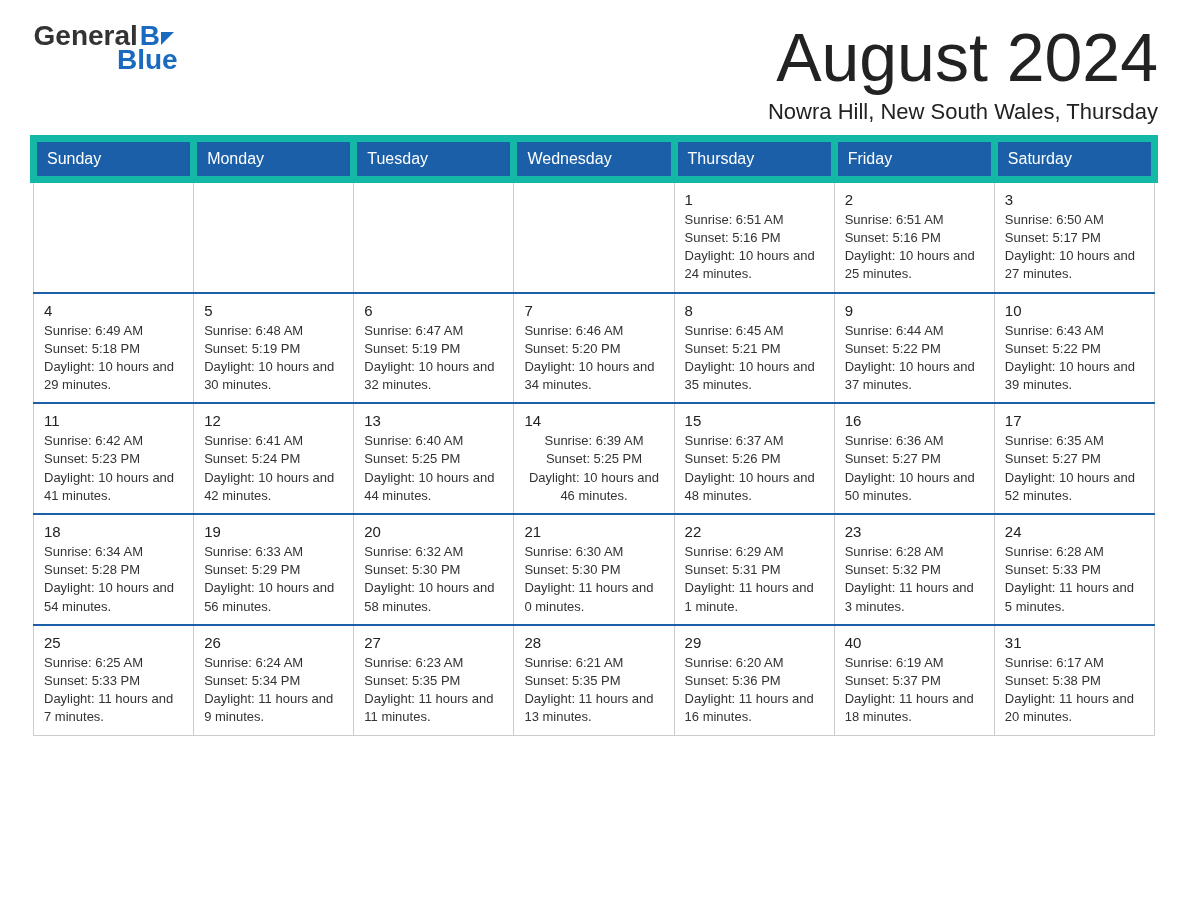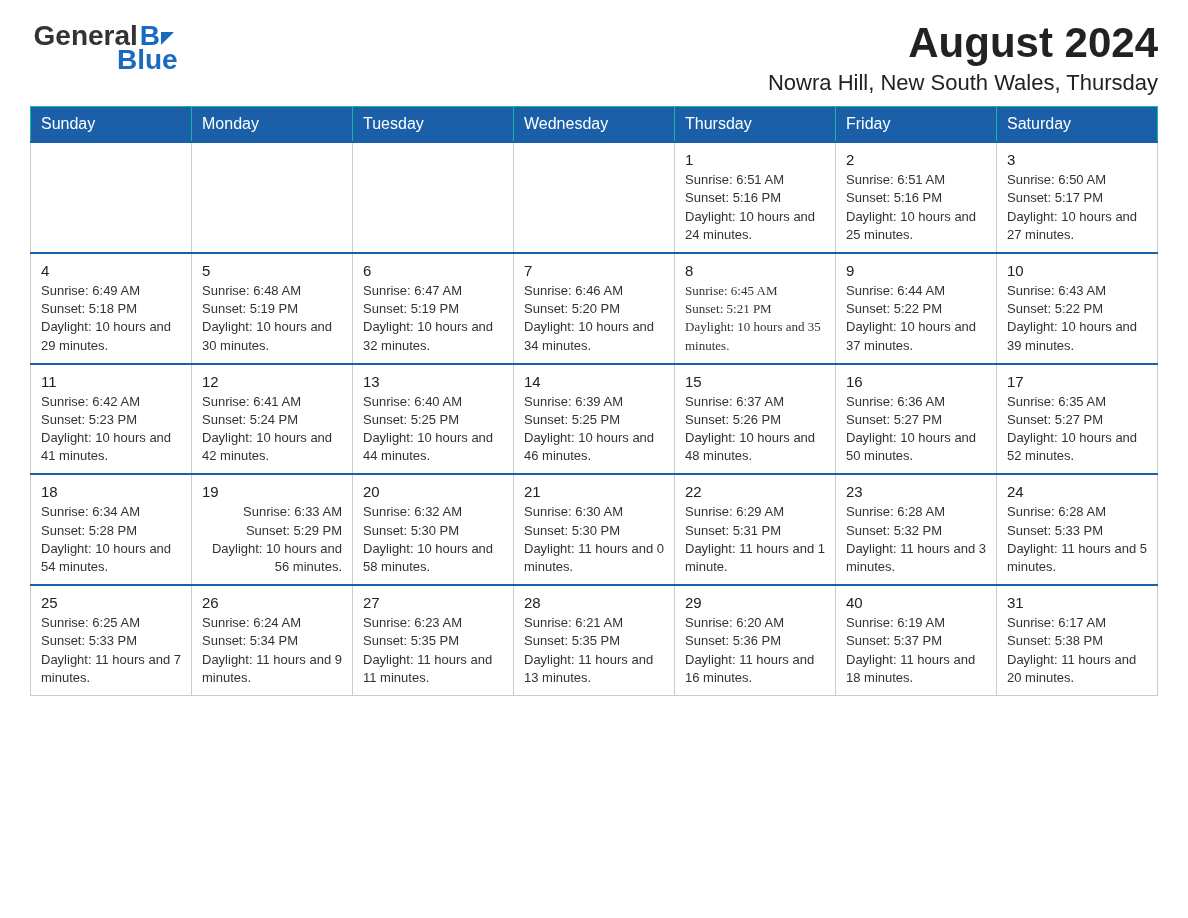--- a/index.html
+++ b/index.html
@@ -13,43 +13,43 @@
     .header {
       display: flex;
       justify-content: space-between;
       align-items: flex-start;
       margin-bottom: 10px;
     }
     .title-area {
       text-align: right;
     }
     .month-title {
-      font-size: 42px;
-      font-weight: bold;
+      font-size: 68px;
+      font-weight: normal;
       color: #222;
       line-height: 1.1;
     }
     .location-title {
       font-size: 22px;
       color: #222;
       margin-top: 4px;
     }
     .calendar {
       width: 100%;
       border-collapse: collapse;
       margin-top: 10px;
     }
     .calendar th {
       background-color: #1a5fa8;
       color: #fff;
       padding: 8px 10px;
       text-align: left;
       font-size: 16px;
       font-weight: normal;
-      border: 1px solid #14b8a6;
+      border: 7px solid #14b8a6;
     }
     .calendar td {
       vertical-align: top;
       padding: 8px 10px;
       border: 1px solid #ccc;
       width: calc(100% / 7);
       min-height: 100px;
       font-size: 13px;
       color: #333;
       background: #fff;
@@ -170,21 +170,21 @@
 Daylight: 10 hours and 32 minutes.</div>
         </td>
         <td>
           <span class="day-number">7</span>
           <div class="day-info" style="white-space: pre-line;">Sunrise: 6:46 AM
 Sunset: 5:20 PM
 Daylight: 10 hours and 34 minutes.</div>
         </td>
         <td>
           <span class="day-number">8</span>
-          <div class="day-info" style="white-space: pre-line; font-family: Liberation Serif, serif;">Sunrise: 6:45 AM
+          <div class="day-info" style="white-space: pre-line;">Sunrise: 6:45 AM
 Sunset: 5:21 PM
 Daylight: 10 hours and 35 minutes.</div>
         </td>
         <td>
           <span class="day-number">9</span>
           <div class="day-info" style="white-space: pre-line;">Sunrise: 6:44 AM
 Sunset: 5:22 PM
 Daylight: 10 hours and 37 minutes.</div>
         </td>
         <td>
@@ -208,21 +208,21 @@
 Daylight: 10 hours and 42 minutes.</div>
         </td>
         <td>
           <span class="day-number">13</span>
           <div class="day-info" style="white-space: pre-line;">Sunrise: 6:40 AM
 Sunset: 5:25 PM
 Daylight: 10 hours and 44 minutes.</div>
         </td>
         <td>
           <span class="day-number">14</span>
-          <div class="day-info" style="white-space: pre-line;">Sunrise: 6:39 AM
+          <div class="day-info" style="white-space: pre-line; text-align: center;">Sunrise: 6:39 AM
 Sunset: 5:25 PM
 Daylight: 10 hours and 46 minutes.</div>
         </td>
         <td>
           <span class="day-number">15</span>
           <div class="day-info" style="white-space: pre-line;">Sunrise: 6:37 AM
 Sunset: 5:26 PM
 Daylight: 10 hours and 48 minutes.</div>
         </td>
         <td>
@@ -240,21 +240,21 @@
       </tr>
       <tr>
         <td>
           <span class="day-number">18</span>
           <div class="day-info" style="white-space: pre-line;">Sunrise: 6:34 AM
 Sunset: 5:28 PM
 Daylight: 10 hours and 54 minutes.</div>
         </td>
         <td>
           <span class="day-number">19</span>
-          <div class="day-info" style="white-space: pre-line; text-align: right;">Sunrise: 6:33 AM
+          <div class="day-info" style="white-space: pre-line;">Sunrise: 6:33 AM
 Sunset: 5:29 PM
 Daylight: 10 hours and 56 minutes.</div>
         </td>
         <td>
           <span class="day-number">20</span>
           <div class="day-info" style="white-space: pre-line;">Sunrise: 6:32 AM
 Sunset: 5:30 PM
 Daylight: 10 hours and 58 minutes.</div>
         </td>
         <td>

